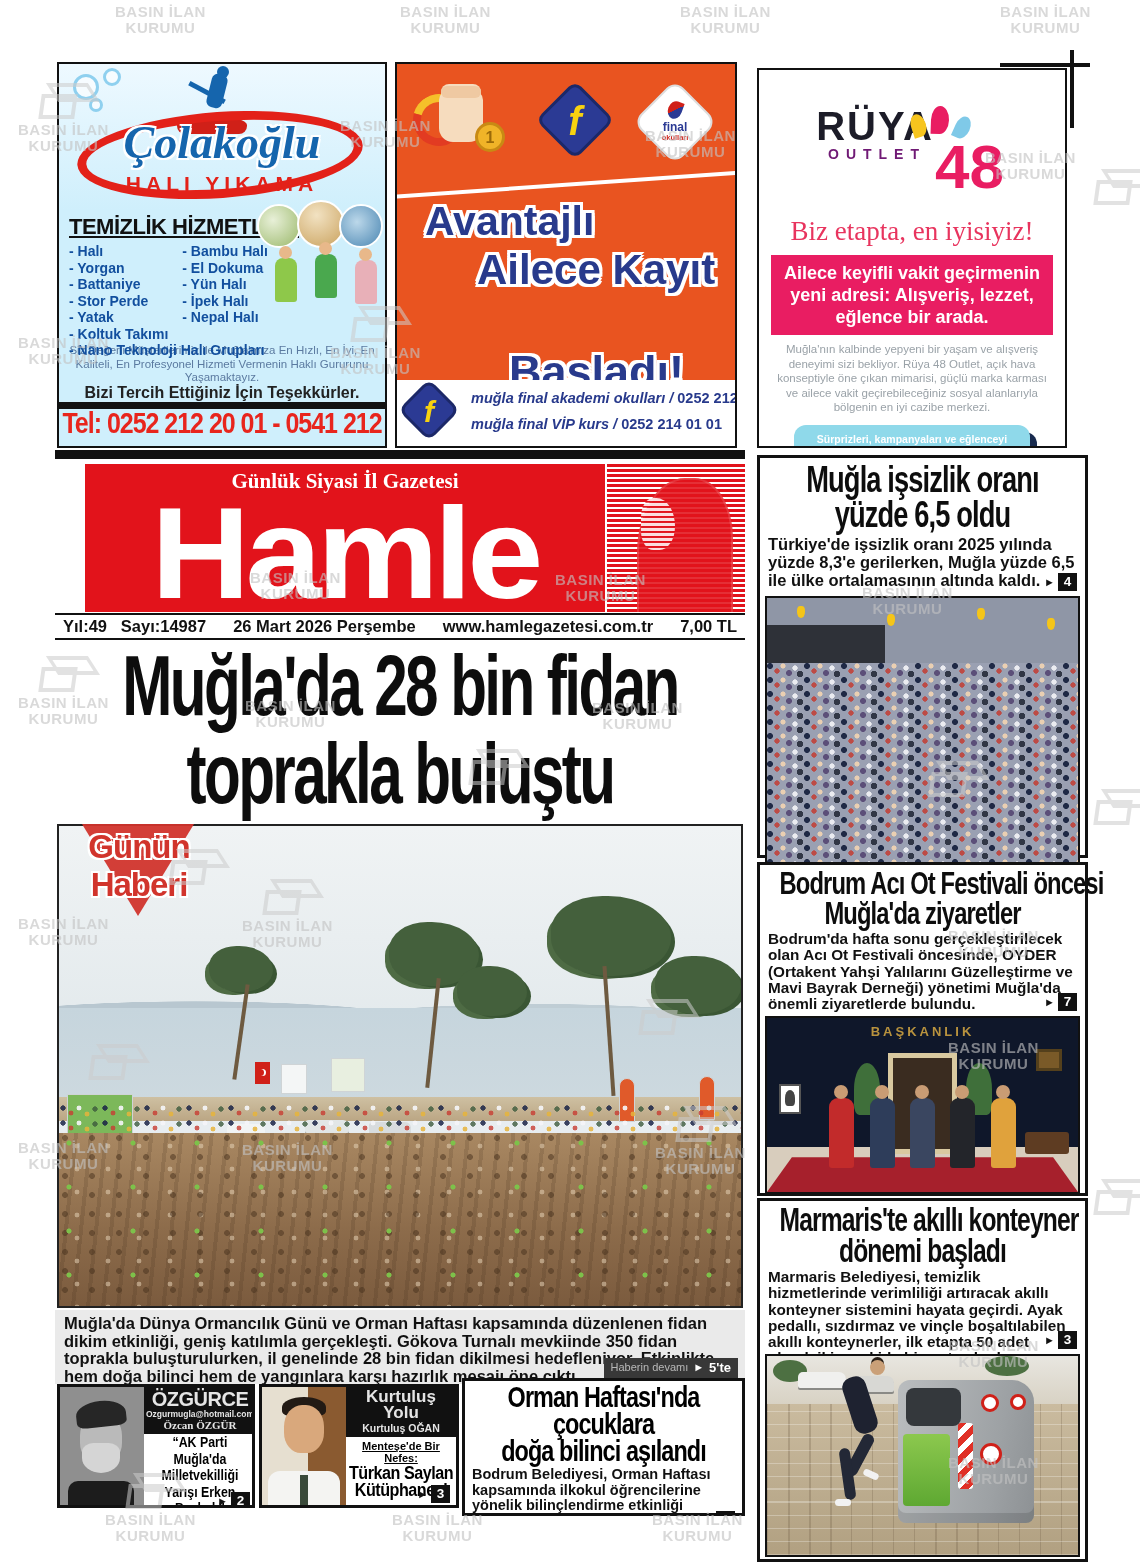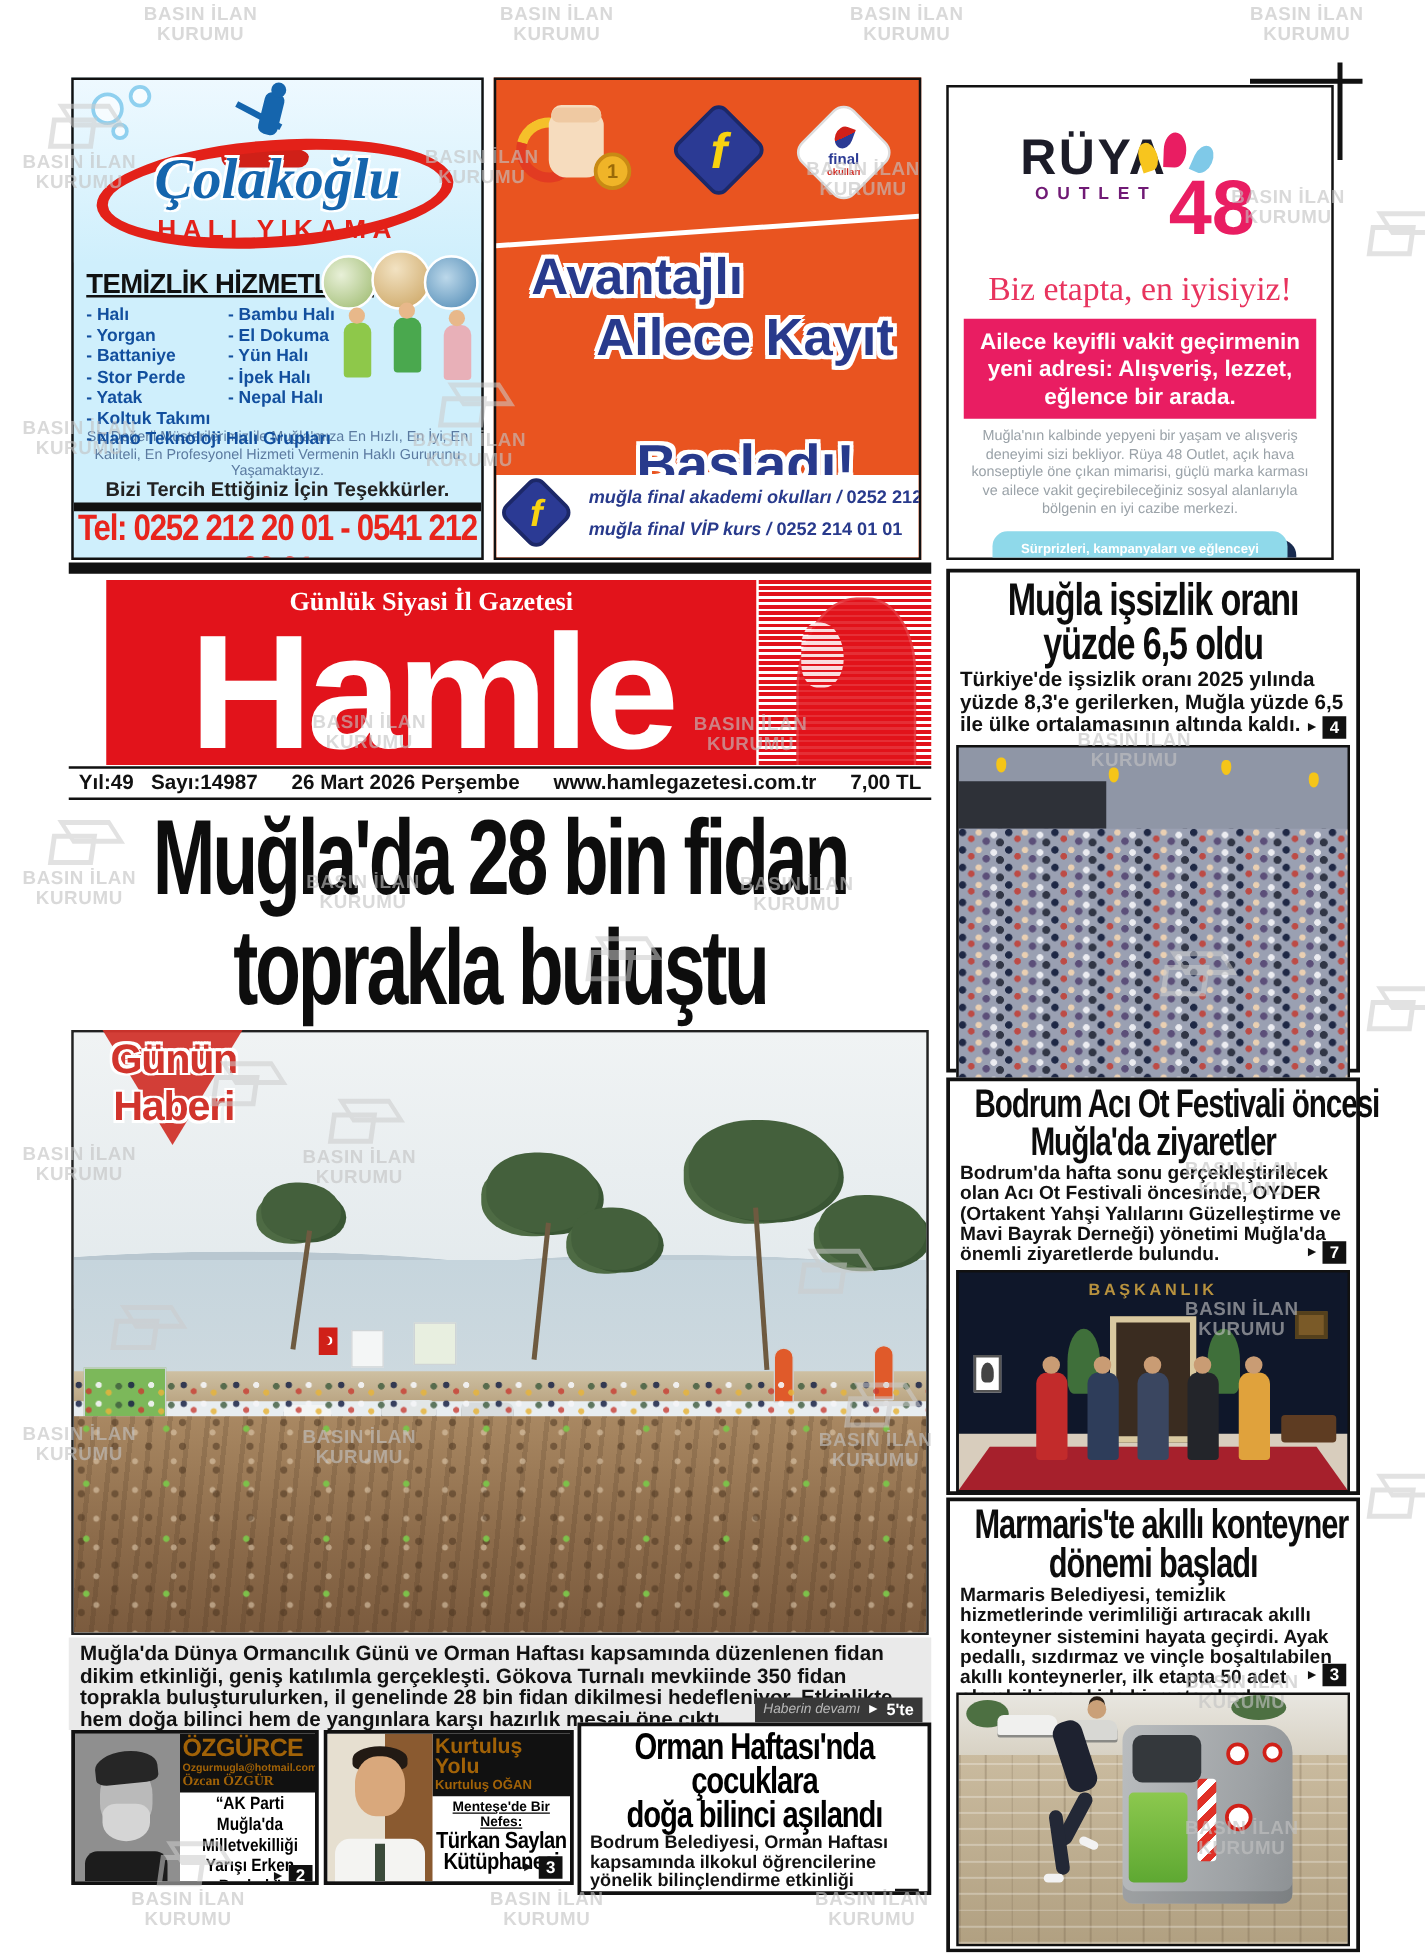--- a/index.html
+++ b/index.html
@@ -140,21 +140,21 @@
      background-size:64px 44px, 27px 19px, 31px 23px, auto, auto; }
   #gunun { left:64px; top:824px; width:150px; height:112px; z-index:8; }
   .gunun-tri { position:absolute; left:18px; top:0; width:0; height:0;
                border-left:56px solid transparent; border-right:56px solid transparent; border-top:92px solid #d1342c; opacity:.95; }
   .gunun-t { position:absolute; width:100%; text-align:center; color:#d1342c; font-weight:bold; font-size:33px;
              letter-spacing:-1px; text-shadow:2px 2px 0 #fff,-2px -2px 0 #fff,2px -2px 0 #fff,-2px 2px 0 #fff,0 2px 0 #fff,0 -2px 0 #fff; }
   #caption { left:55px; top:1310px; width:690px; height:74px; background:#eaeaea; padding:5px 9px;
              font-weight:bold; font-size:16.5px; line-height:17.5px; color:#111; }
   #cap-badge { position:absolute; right:7px; bottom:6px; background:#383838; height:20px; padding:0 7px;
                display:flex; align-items:center; gap:5px; }
-  #cap-badge .dev { color:#b8b8b8; font-style:italic; font-size:11px; font-weight:normal; }
+  #cap-badge .dev { color:#b8b8b8; font-size:11px; font-weight:normal; }
   #cap-badge .arr { color:#fff; font-size:11px; }
   #cap-badge .pg { color:#fff; font-weight:bold; font-size:13px; }
 
   
   .rcblock { position:absolute; left:757px; width:331px; border:3px solid #111; background:#fff; }
   .rc-h { display:block; text-align:center; font-weight:bold; color:#0d0d0d; white-space:nowrap;
           font-size:30px; line-height:31px; letter-spacing:-1px; transform:scale(.88,1.18); transform-origin:center; }
   .rc-teaser { position:relative; padding:3px 8px 2px; font-weight:bold; color:#111; }
   .pgline { position:absolute; display:flex; align-items:center; gap:3px; }
   .pgarr { font-size:11px; color:#111; }
@@ -218,21 +218,21 @@
   .cn-man-head { position:absolute; left:33%; top:2%; width:15px; height:15px; border-radius:50%; background:#caa078;
                  box-shadow:0 -4px 0 -1px #2a2018; }
   .cn-man-leg1 { position:absolute; left:28%; top:38%; width:12px; height:46px; background:#232836; border-radius:6px; transform:rotate(28deg); }
   .cn-man-leg2 { position:absolute; left:24%; top:46%; width:11px; height:52px; background:#232836; border-radius:6px; transform:rotate(-8deg); }
   .cn-shoe { position:absolute; width:16px; height:7px; background:#f2f2f2; border-radius:4px; }
 
   
   .colbox { position:absolute; top:1384px; height:124px; border:3px solid #111; background:#fff; display:flex; overflow:hidden; }
   .col-photo { position:relative; width:84px; flex:none; }
   .col-right { flex:1; display:flex; flex-direction:column; }
-  .col-head { background:#111; color:#a16207; text-align:left; padding:2px 2px 3px; }
+  .col-head { background:#111; color:#e5e5e5; text-align:center; padding:2px 2px 3px; }
   .col-body { position:relative; flex:1; text-align:center; }
   #p1 { background:#8f8f8f; filter:grayscale(1); }
   .p1-head { position:absolute; left:20px; top:26px; width:42px; height:50px; background:#c2b9ac; border-radius:45% 45% 40% 40%; }
   .p1-hat { position:absolute; left:16px; top:14px; width:50px; height:26px; background:#262626; border-radius:50% 50% 20% 20%; transform:rotate(-6deg); }
   .p1-beard { position:absolute; left:22px; top:56px; width:38px; height:30px; background:#d9d5cd; border-radius:30% 30% 50% 50%; }
   .p1-body { position:absolute; left:8px; bottom:0; width:66px; height:24px; background:#1c1c1c; border-radius:10px 10px 0 0; }
   #p2 { background:linear-gradient(90deg,#e6dfd0 55%,#8a5a30 55%); }
   .p2-head { position:absolute; left:22px; top:18px; width:40px; height:48px; background:#d9a87c; border-radius:45% 45% 42% 42%; }
   .p2-hair { position:absolute; left:20px; top:10px; width:44px; height:20px; background:#221a14; border-radius:50% 50% 30% 30%; }
   .p2-body { position:absolute; left:6px; bottom:0; width:72px; height:34px; background:#f4f4f2; border-radius:12px 12px 0 0; }

